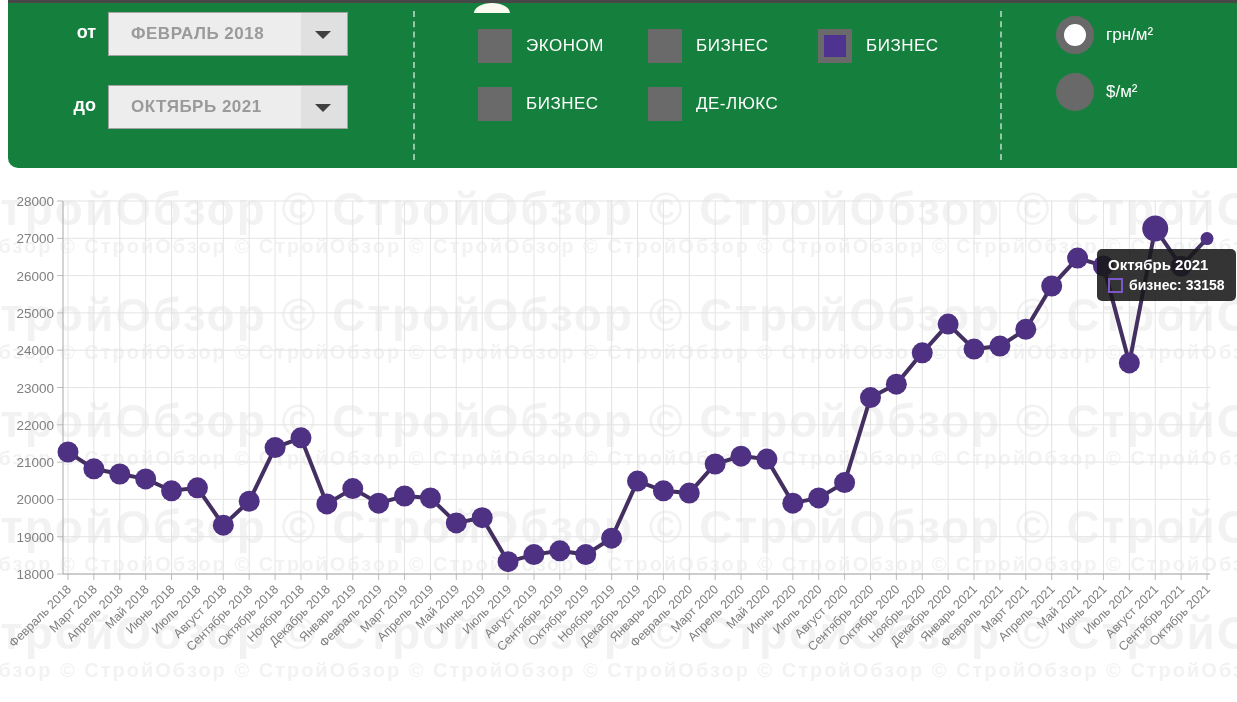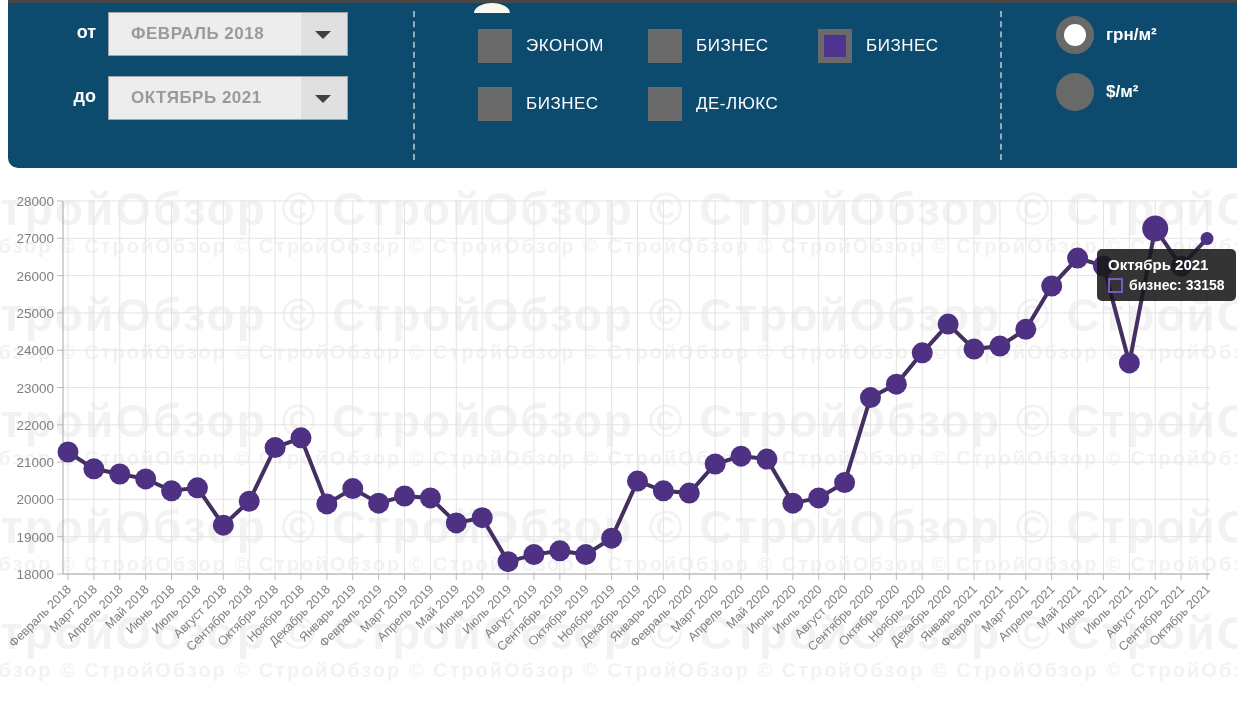--- a/index.html
+++ b/index.html
@@ -4,37 +4,37 @@
 <style>
   html,body{margin:0;padding:0;}
   body{
     width:1237px;height:702px;position:relative;overflow:hidden;
     background:#ffffff;
     font-family:"Liberation Sans","DejaVu Sans",sans-serif;
   }
   
   .panel{
     position:absolute;left:8px;top:0;right:0;height:168px;
-    background:#0c4a6e;border-top:3px solid #474747;
+    background:#15803d;border-top:3px solid #474747;
     border-bottom-left-radius:10px;box-sizing:border-box;
   }
   .notch{
     position:absolute;left:466px;top:0;width:36px;height:10px;
     background:#fbfaf1;border-radius:50% 50% 0 0 / 100% 100% 0 0;
   }
   .divider{
     position:absolute;top:8px;bottom:8px;width:0;
     border-left:2px dashed rgba(255,255,255,0.55);
   }
   .divider.d1{left:405px;}
   .divider.d2{left:992px;}
 
   .filter-row{position:absolute;left:0;height:44px;width:400px;}
   .filter-row.r1{top:9px;}
-  .filter-row.r2{top:73px;}
+  .filter-row.r2{top:82px;}
   .filter-label{
     position:absolute;left:40px;width:48px;text-align:right;top:10px;
     color:#ffffff;font-weight:bold;font-size:18px;
   }
   .select{
     position:absolute;left:100px;top:0;width:240px;height:44px;
     background:#ededed;border:1px solid #a3a3a3;box-sizing:border-box;cursor:pointer;
   }
   .select .value{
     position:absolute;left:22px;top:0;line-height:42px;
@@ -70,21 +70,21 @@
   .radio-row{position:absolute;left:48px;height:38px;cursor:pointer;}
   .radio-row.u1{top:13px;}
   .radio-row.u2{top:70px;}
   .radio{
     position:absolute;left:0;top:0;width:38px;height:38px;border-radius:50%;
     box-sizing:border-box;background:#696969;
   }
   .radio.selected{background:#ffffff;border:8px solid #696969;}
   .radio-row .lbl{
     position:absolute;left:50px;top:0;line-height:38px;color:#ffffff;
-    font-weight:bold;font-size:17px;white-space:nowrap;
+    font-weight:normal;font-size:17px;white-space:nowrap;
   }
   
   .chart-wrap{position:absolute;left:0;top:168px;width:1237px;height:534px;overflow:hidden;}
   .wm-layer{position:absolute;inset:0;z-index:0;pointer-events:none;}
   .wm-row{
     position:absolute;white-space:nowrap;color:#ebebeb;letter-spacing:2px;
     font-weight:bold;opacity:.6;
   }
   #chart-svg{position:absolute;left:0;top:0;z-index:1;}
   .gridline{stroke:#e3e3e3;stroke-width:1;}

